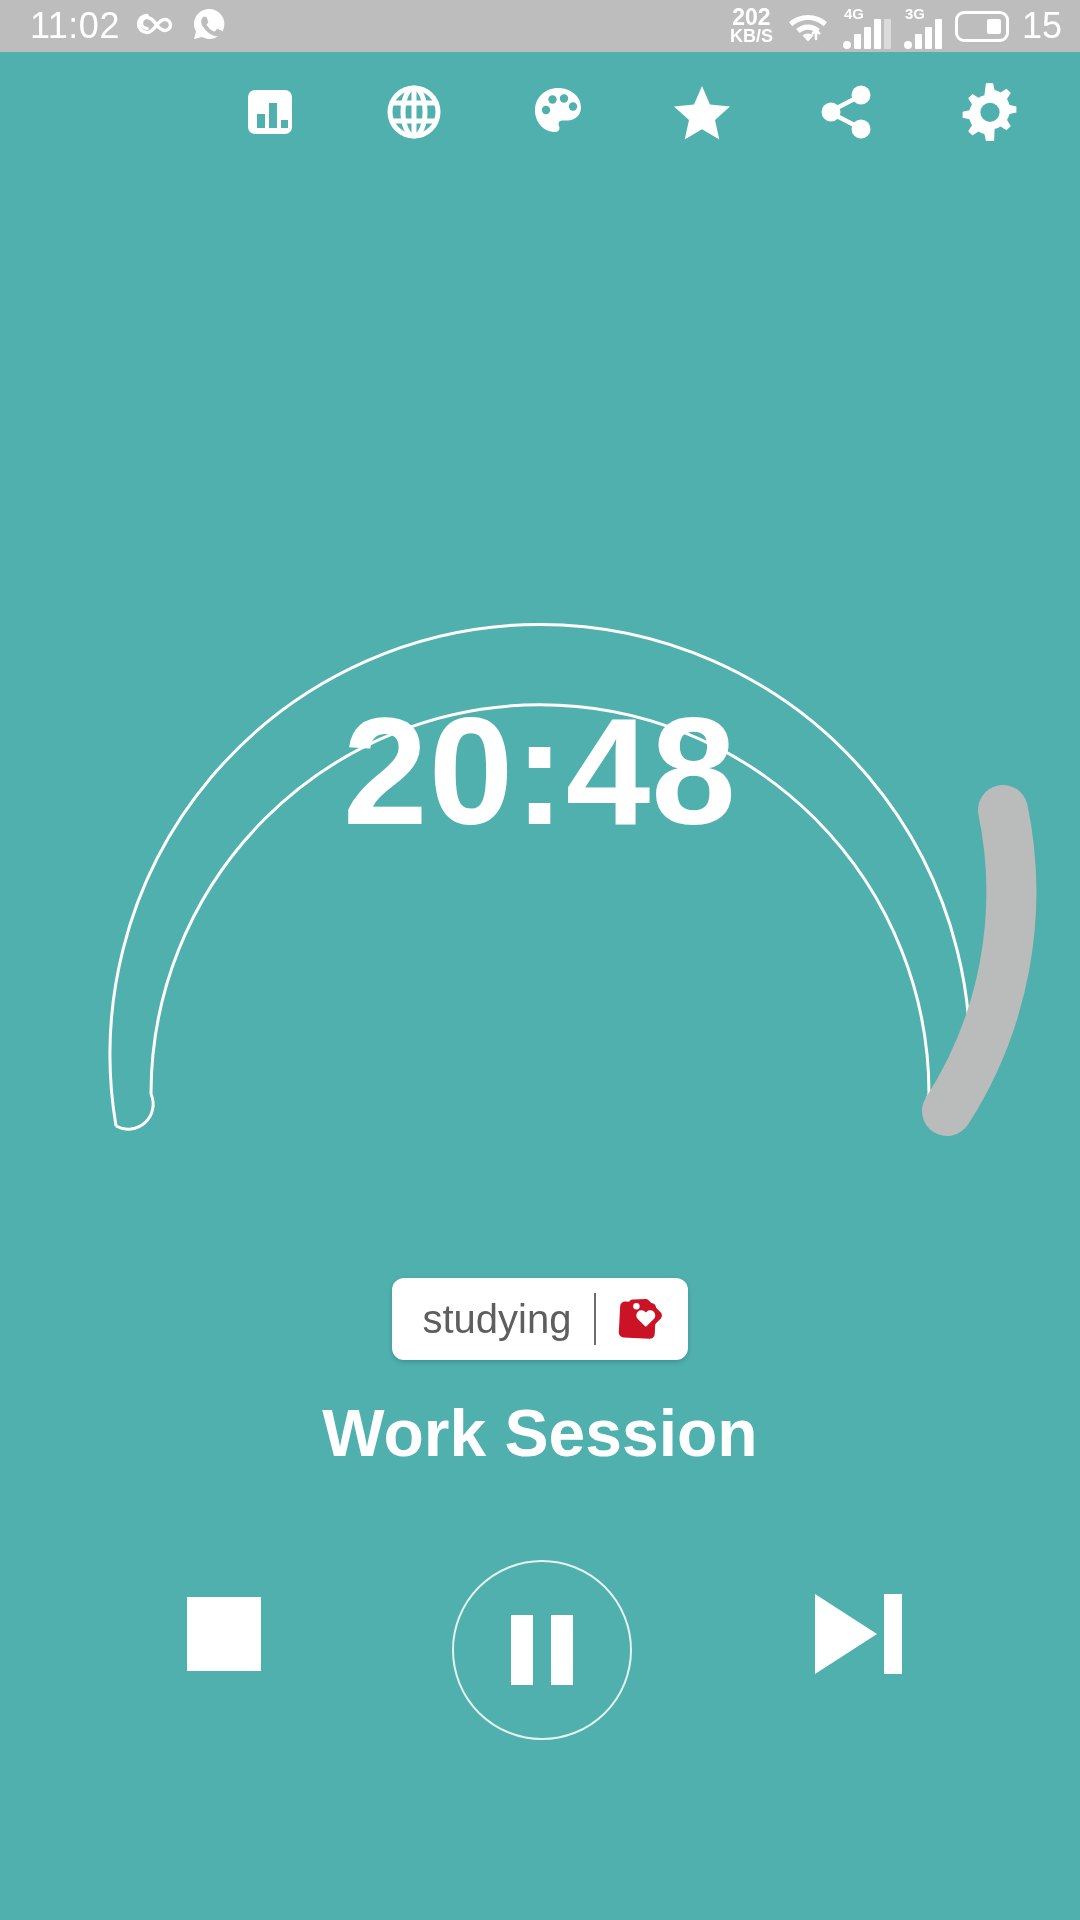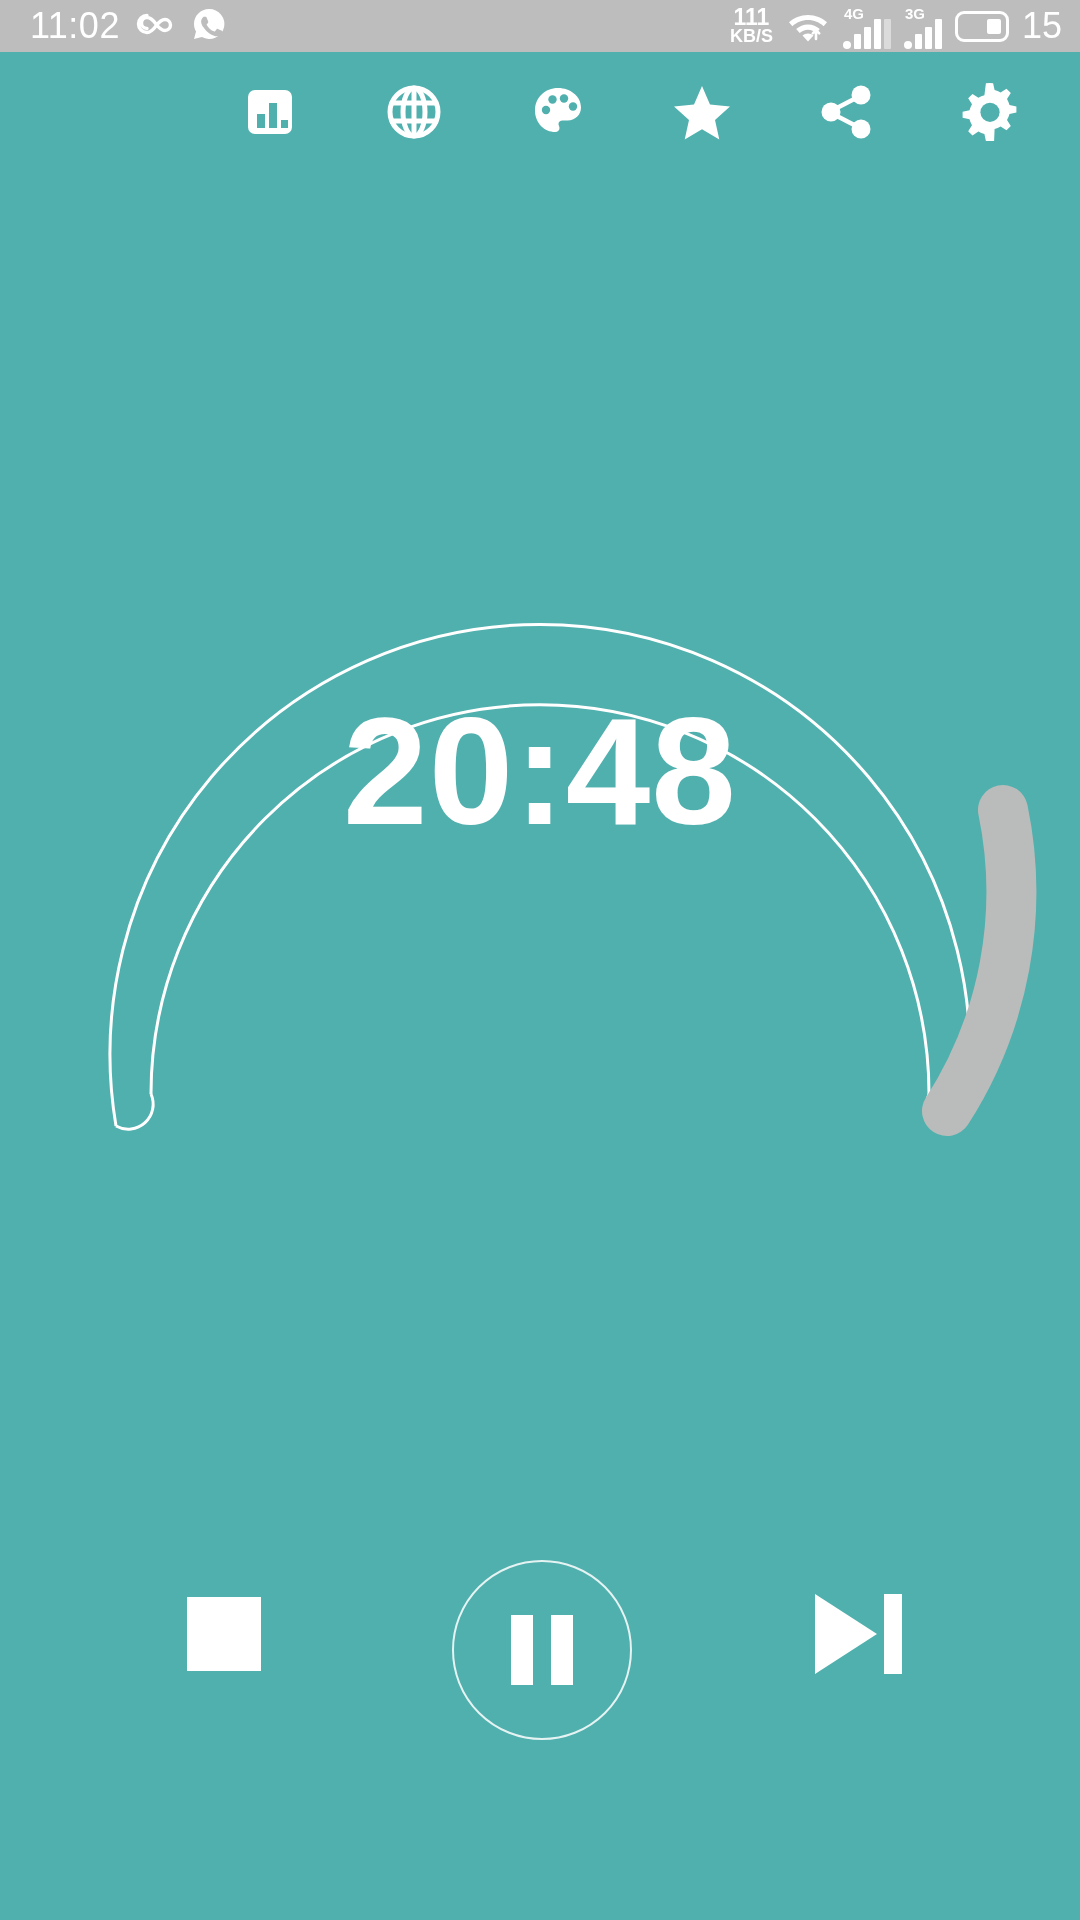--- a/index.html
+++ b/index.html
@@ -287,21 +287,21 @@
       <span>
         <svg width="34" height="34" viewBox="0 0 34 34">
           <path d="M17 2C8.7 2 2 8.7 2 17c0 2.7.7 5.2 2 7.4L2 32l7.9-2A15 15 0 1 0 17 2z" fill="#fff"></path>
           <path d="M12.3 9.8c-.5 0-1 .1-1.4.6-.5.5-1.8 1.8-1.8 4.3s1.9 5 2.1 5.4c.3.4 3.6 5.7 8.9 7.8 4.4 1.7 5.3 1.4 6.3 1.3 1-.1 3.1-1.3 3.6-2.5.4-1.3.4-2.3.3-2.5-.1-.2-.5-.4-1-.6l-3.5-1.7c-.5-.2-.8-.3-1.2.3-.3.5-1.3 1.7-1.6 2-.3.3-.6.4-1.1.1-.5-.2-2.2-.8-4.2-2.6-1.6-1.4-2.6-3.1-2.9-3.6-.3-.5 0-.8.2-1 .2-.2.5-.6.7-.9.2-.3.3-.5.5-.9.2-.3.1-.6 0-.9l-1.5-3.7c-.4-1-.8-.9-1.1-.9h-.3z" fill="#bdbdbd"></path>
         </svg>
       </span>
     </div>
 
     <div id="status-right">
       <span class="net-speed">
-        <span class="v">111</span>
+        <span class="v">202</span>
         <span class="u">KB/S</span>
       </span>
 
       <span>
         <svg width="44" height="36" viewBox="0 0 44 36">
           <path d="M22 9C14.5 9 7.9 11.9 3 16.3l3.4 3.9C10.5 16.5 15.9 14 22 14s11.5 2.5 15.6 6.2l3.4-3.9C36.1 11.9 29.5 9 22 9z" fill="#fff"></path>
           <path d="M22 18.5c-4.6 0-8.7 1.8-11.8 4.6l3.5 4c2.2-2 5.1-3.3 8.3-3.3s6.1 1.3 8.3 3.3l3.5-4c-3.1-2.8-7.2-4.6-11.8-4.6z" fill="#fff"></path>
           <path d="M16.5 29.5 22 35.5l5.5-6c-1.5-1.3-3.4-2.1-5.5-2.1s-4 .8-5.5 2.1z" fill="#fff"></path>
           <path d="M30 24v9m0-9 3.2 3.3M30 24l-3.2 3.3" stroke="#fff" stroke-width="2.6" fill="none" stroke-linecap="round"></path>
         </svg>
@@ -410,21 +410,36 @@
       <path d="M 116 966 A 430 430 0 1 1 964 966" fill="none" stroke="#ffffff" stroke-width="3"></path>
       <path d="M 116 966 A 25 25 0 0 0 151 934" fill="none" stroke="#ffffff" stroke-width="3"></path>
       <path d="M 929 934 A 25 25 0 0 0 964 966" fill="none" stroke="#ffffff" stroke-width="3"></path>
 
       <path d="M 947 951 A 405 405 0 0 0 1003 650" fill="none" stroke="#b9bcbb" stroke-width="50" stroke-linecap="round"></path>
     </svg>
 
     <div id="timer-text">20:48</div>
   </div>
 
-
+  <div id="tag-chip">
+    <span id="tag-label">studying</span>
+    <span id="tag-divider"></span>
+    <span id="tag-icon-slot">
+      <svg width="58" height="58" viewBox="0 0 58 58">
+        <g transform="rotate(-42 29 29)">
+          <path d="M9 6h26a5 5 0 0 1 5 5v26a5 5 0 0 1-5 5H9a5 5 0 0 1-5-5V11a5 5 0 0 1 5-5z" fill="#cc1326" transform="rotate(45 22 24) translate(4 0)"></path>
+        </g>
+        <path d="M47.6 22.2 35.8 10.4a4.6 4.6 0 0 0-3.3-1.3l-12.6.3a4 4 0 0 0-3.9 3.9l-.3 12.6c0 1.3.5 2.4 1.3 3.3l11.8 11.8a4.6 4.6 0 0 0 6.5 0l12.3-12.3a4.6 4.6 0 0 0 0-6.5z" fill="#cc1326"></path>
+        <circle cx="23.4" cy="16.3" r="3.2" fill="#ffffff"></circle>
+        <path d="M32.8 36.6c-.3 0-.5-.1-.7-.3l-7.3-7.3a5.1 5.1 0 0 1 0-7.2 5.1 5.1 0 0 1 7.2 0l.8.8.8-.8a5.1 5.1 0 0 1 7.2 0 5.1 5.1 0 0 1 0 7.2l-7.3 7.3c-.2.2-.4.3-.7.3z" fill="#ffffff"></path>
+      </svg>
+    </span>
+  </div>
+
+  <div id="session-title">Work Session</div>
 
   <div id="controls">
     <div id="stop-button"></div>
     <div id="pause-button">
       <i></i>
       <i></i>
     </div>
     <div id="next-button">
       <span class="tri"></span>
       <span class="bar"></span>

